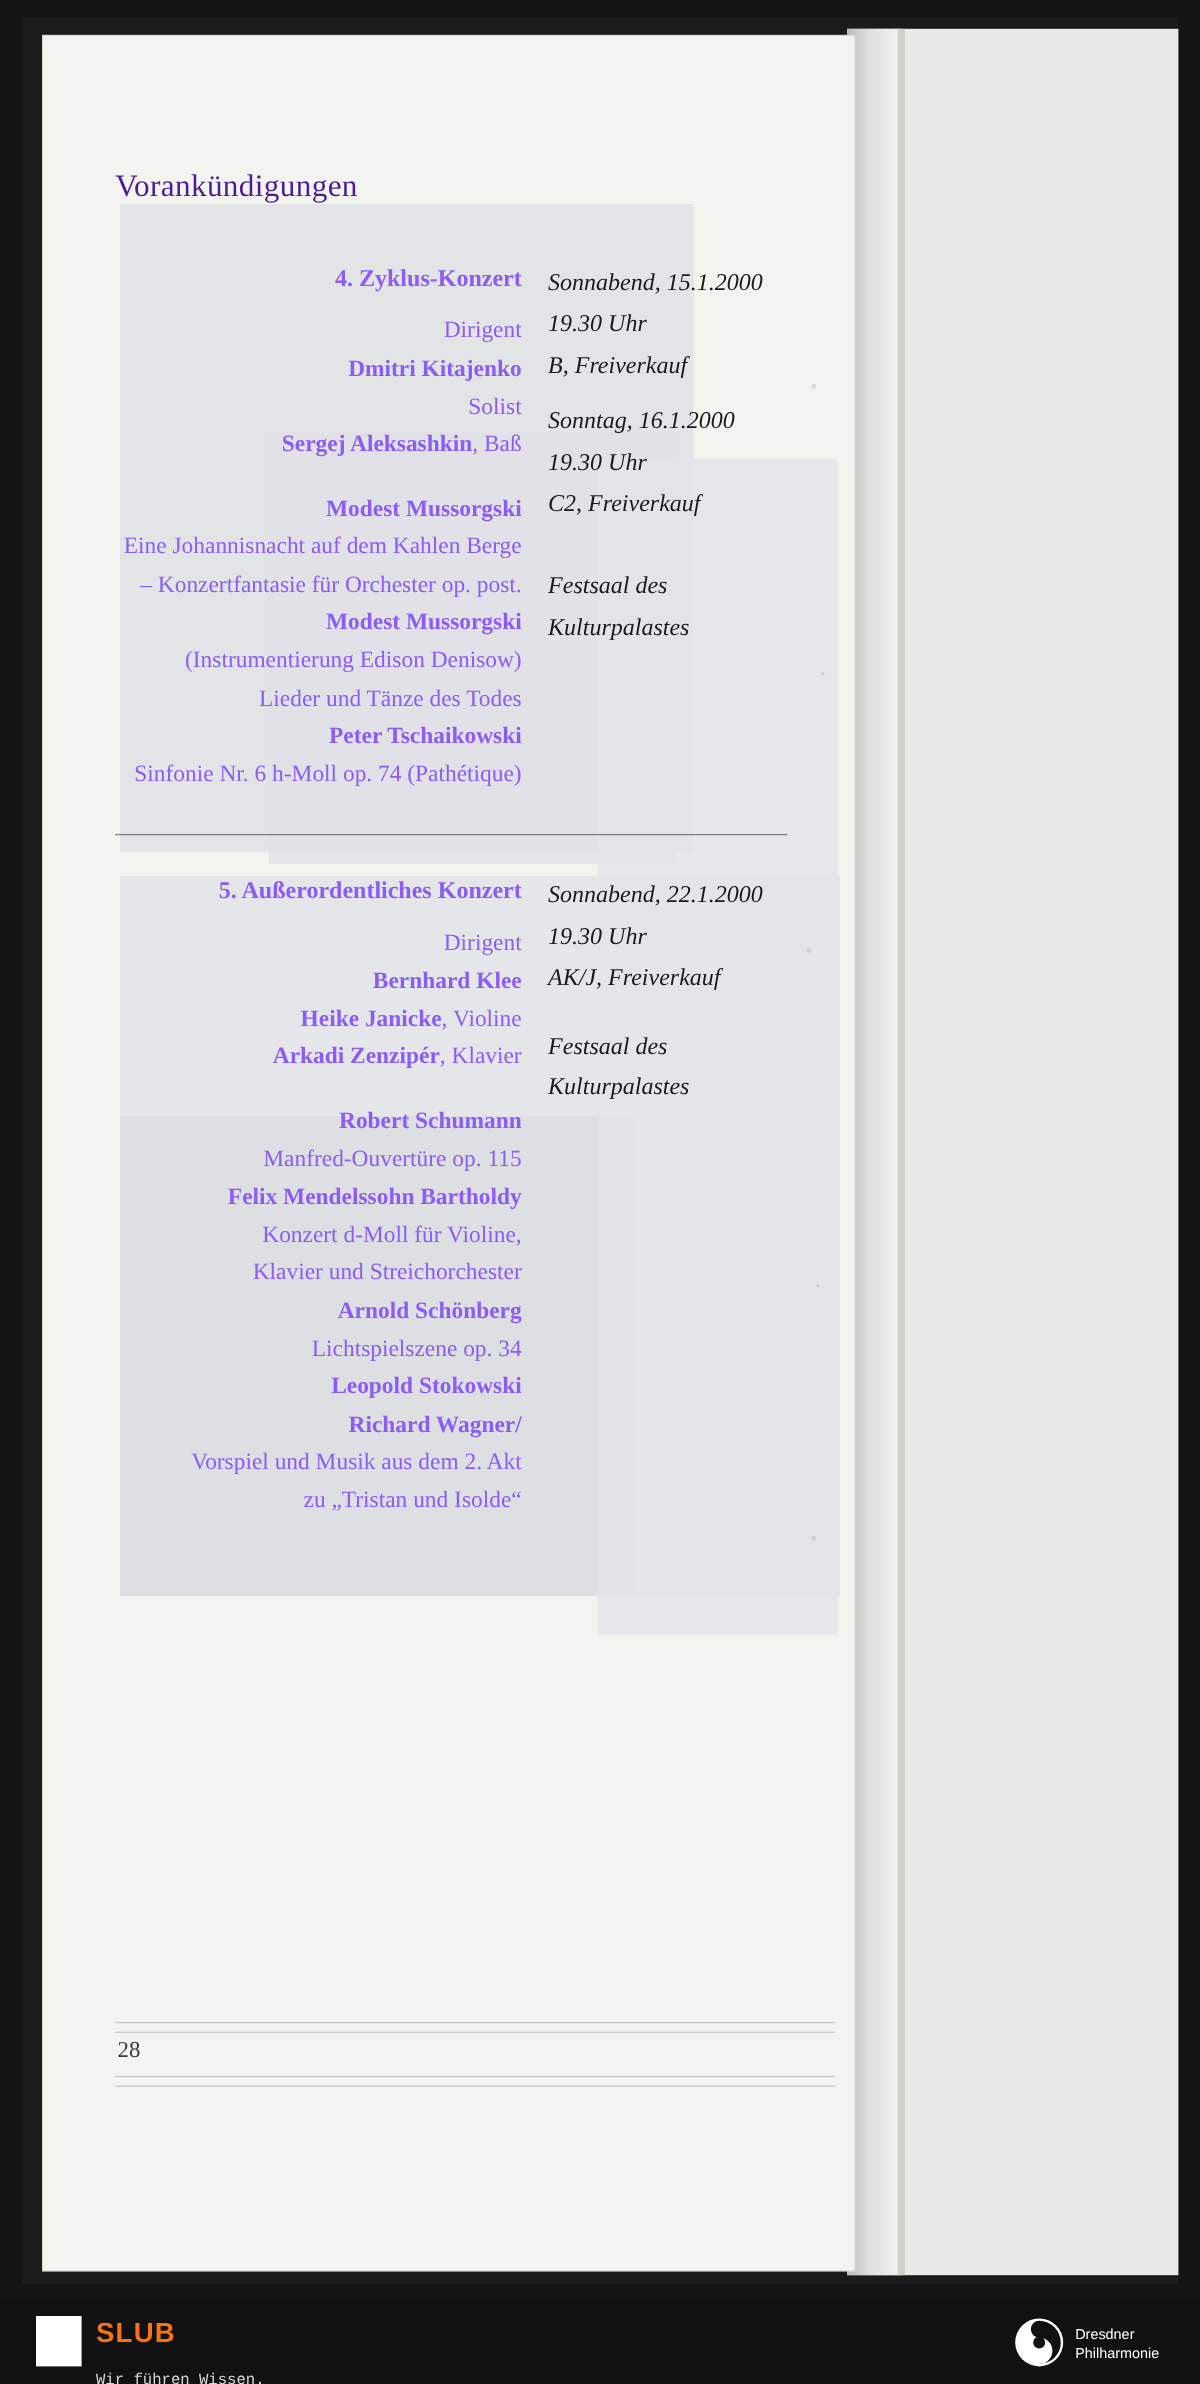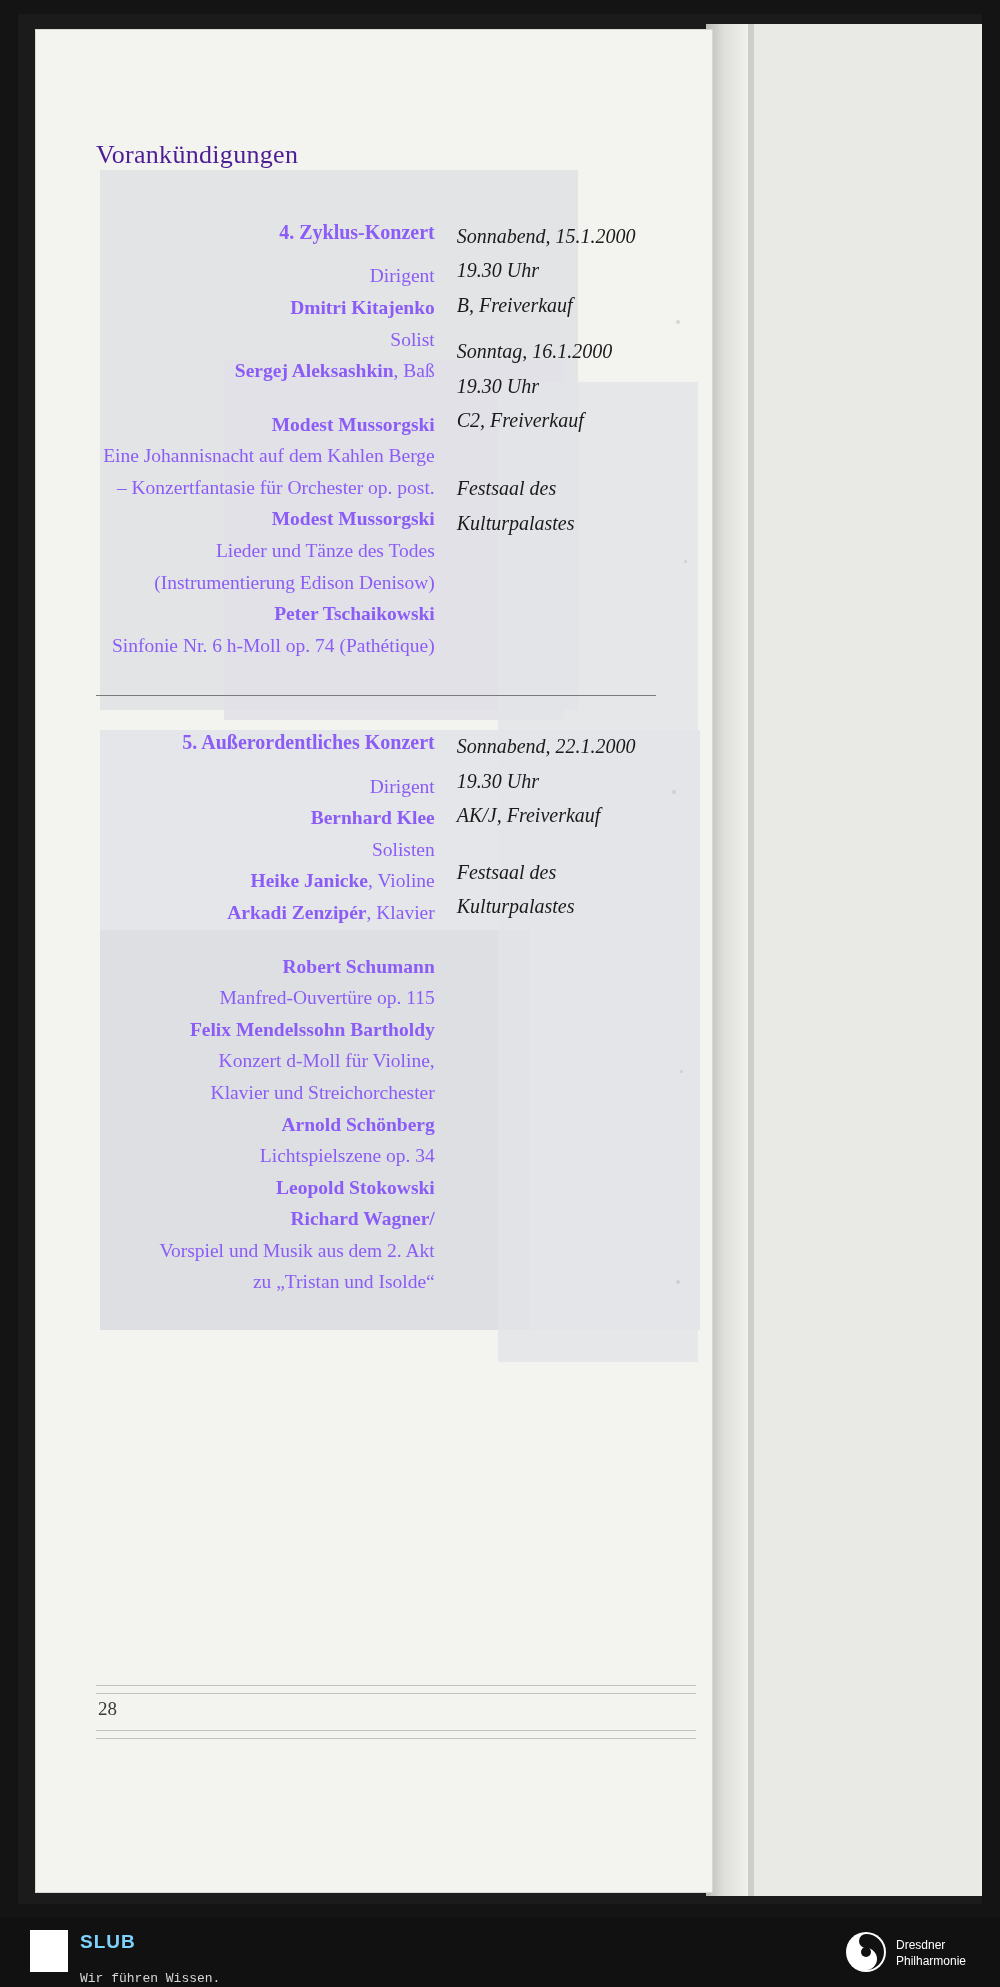--- a/index.html
+++ b/index.html
@@ -166,24 +166,24 @@
     left: 30px; top: 13px;
     width: 38px; height: 42px;
     background: #ffffff;
   }
   #slub-text {
     position: absolute;
     left: 80px; top: 14px;
   }
   #slub-name {
     font-family: "Liberation Sans", sans-serif;
-    font-size: 19px;
+    font-size: 23px;
     letter-spacing: 1px;
     font-weight: bold;
-    color: #7dd3fc;
+    color: #f97316;
   }
   #slub-tag {
     font-family: Liberation Mono, monospace;
     font-size: 13px;
     color: #d7d7d7;
     margin-top: 18px;
   }
   #dp-logo {
     position: absolute;
     left: 845px; top: 14px;
@@ -231,22 +231,22 @@
           <div class="gap-s"></div>
           <div>Dirigent</div>
           <div class="bold">Dmitri Kitajenko</div>
           <div>Solist</div>
           <div><span class="bold">Sergej Aleksashkin</span><span>, Baß</span></div>
           <div class="gap-m"></div>
           <div class="bold">Modest Mussorgski</div>
           <div>Eine Johannisnacht auf dem Kahlen Berge</div>
           <div>– Konzertfantasie für Orchester op. post.</div>
           <div class="bold">Modest Mussorgski</div>
+          <div>(Instrumentierung Edison Denisow)</div>
           <div>Lieder und Tänze des Todes</div>
-          <div>(Instrumentierung Edison Denisow)</div>
           <div class="bold">Peter Tschaikowski</div>
           <div>Sinfonie Nr. 6 h-Moll op. 74 (Pathétique)</div>
         </div>
         <div class="col-right">
           <div>Sonnabend, 15.1.2000</div>
           <div>19.30 Uhr</div>
           <div>B, Freiverkauf</div>
           <div class="gap-s"></div>
           <div>Sonntag, 16.1.2000</div>
           <div>19.30 Uhr</div>
@@ -258,21 +258,20 @@
       </div>
 
       <hr class="rule">
 
       <div class="entry">
         <div class="col-left">
           <div class="title-line">5. Außerordentliches Konzert</div>
           <div class="gap-s"></div>
           <div>Dirigent</div>
           <div class="bold">Bernhard Klee</div>
-          <div>Solisten</div>
           <div><span class="bold">Heike Janicke</span><span>, Violine</span></div>
           <div><span class="bold">Arkadi Zenzipér</span><span>, Klavier</span></div>
           <div class="gap-m"></div>
           <div class="bold">Robert Schumann</div>
           <div>Manfred-Ouvertüre op. 115</div>
           <div class="bold">Felix Mendelssohn Bartholdy</div>
           <div>Konzert d-Moll für Violine,</div>
           <div>Klavier und Streichorchester</div>
           <div class="bold">Arnold Schönberg</div>
           <div>Lichtspielszene op. 34</div>

